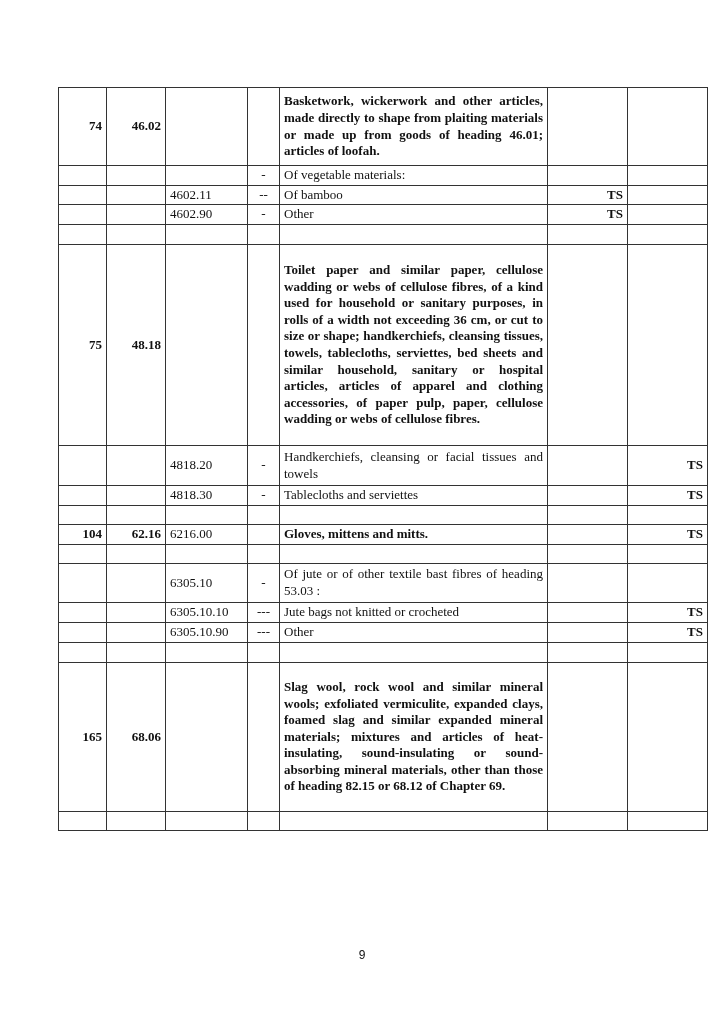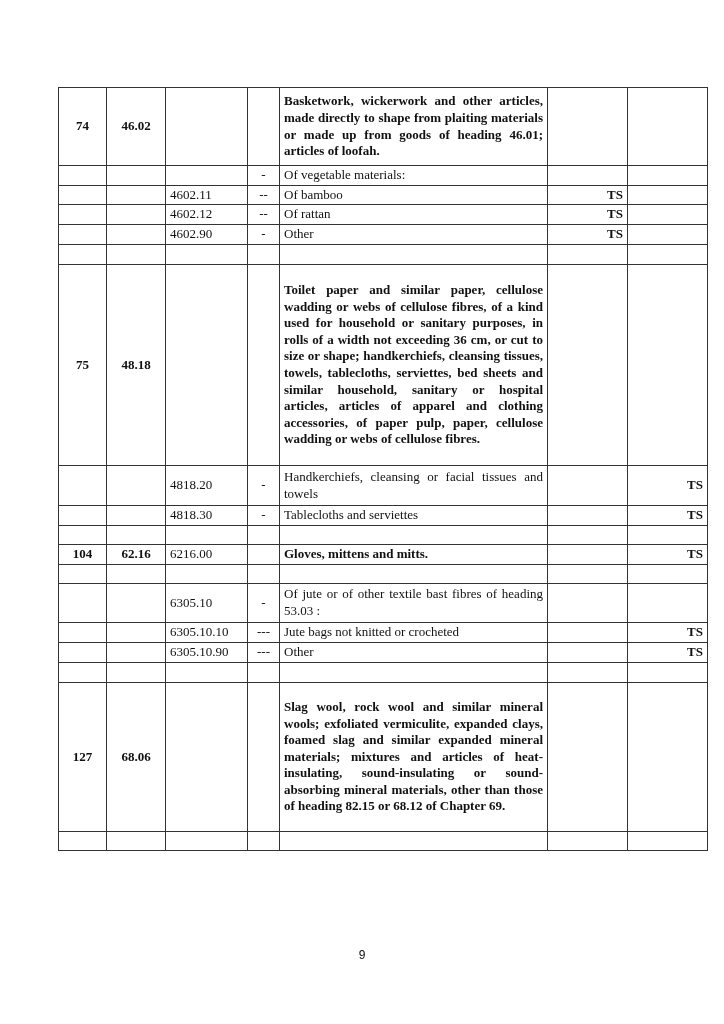--- a/index.html
+++ b/index.html
@@ -2,21 +2,21 @@
 <html><head>
 <meta charset="utf-8">
 <style>
   html, body { margin: 0; padding: 0; background: #ffffff; }
   body { width: 724px; height: 1024px; position: relative; overflow: hidden;
          font-family: "Liberation Serif", serif; color: #111; }
   table.tariff { position: absolute; left: 58px; top: 87px; width: 649px;
                  border-collapse: collapse; table-layout: fixed; }
   table.tariff td { border: 1.3px solid #333; padding: 0 4px; font-size: 13px;
                     line-height: 16.6px; vertical-align: middle; }
-  td.c-no, td.c-hdg { text-align: center; font-weight: bold; }
+  td.c-no, td.c-hdg { text-align: right; font-weight: bold; }
   td.c-code { padding-left: 8px; margin-left: 44px; }
   td.c-dash { text-align: center; }
   td.c-desc { text-align: justify; padding: 2px 7px; }
   td.c-desc.bold { font-weight: bold; }
   td.c-ts { text-align: right; font-weight: bold; }
   .pagenum { position: absolute; top: 948px; left: 0; width: 724px; text-align: center;
              font-family: "Liberation Sans", sans-serif; font-size: 12px; }
 </style>
 </head>
 <body>
@@ -49,29 +49,20 @@
         <td class="c-desc">Of vegetable materials:</td>
         <td class="c-ts"></td>
         <td class="c-ts"></td>
       </tr>
       <tr style="height: 19px;">
         <td class="c-no"></td>
         <td class="c-hdg"></td>
         <td class="c-code">4602.11</td>
         <td class="c-dash">--</td>
         <td class="c-desc">Of bamboo</td>
-        <td class="c-ts">TS</td>
-        <td class="c-ts"></td>
-      </tr>
-      <tr style="height: 20px;">
-        <td class="c-no"></td>
-        <td class="c-hdg"></td>
-        <td class="c-code">4602.12</td>
-        <td class="c-dash">--</td>
-        <td class="c-desc">Of rattan</td>
         <td class="c-ts">TS</td>
         <td class="c-ts"></td>
       </tr>
       <tr style="height: 20px;">
         <td class="c-no"></td>
         <td class="c-hdg"></td>
         <td class="c-code">4602.90</td>
         <td class="c-dash">-</td>
         <td class="c-desc">Other</td>
         <td class="c-ts">TS</td>
@@ -170,21 +161,21 @@
       <tr style="height: 20px;">
         <td class="c-no"></td>
         <td class="c-hdg"></td>
         <td class="c-code"></td>
         <td class="c-dash"></td>
         <td class="c-desc"></td>
         <td class="c-ts"></td>
         <td class="c-ts"></td>
       </tr>
       <tr style="height: 149px;">
-        <td class="c-no">127</td>
+        <td class="c-no">165</td>
         <td class="c-hdg">68.06</td>
         <td class="c-code"></td>
         <td class="c-dash"></td>
         <td class="c-desc bold">Slag wool, rock wool and similar mineral wools; exfoliated vermiculite, expanded clays, foamed slag and similar expanded mineral materials; mixtures and articles of heat-insulating, sound-insulating or sound-absorbing mineral materials, other than those of heading 82.15 or 68.12 of Chapter 69.</td>
         <td class="c-ts"></td>
         <td class="c-ts"></td>
       </tr>
       <tr style="height: 19px;">
         <td class="c-no"></td>
         <td class="c-hdg"></td>

